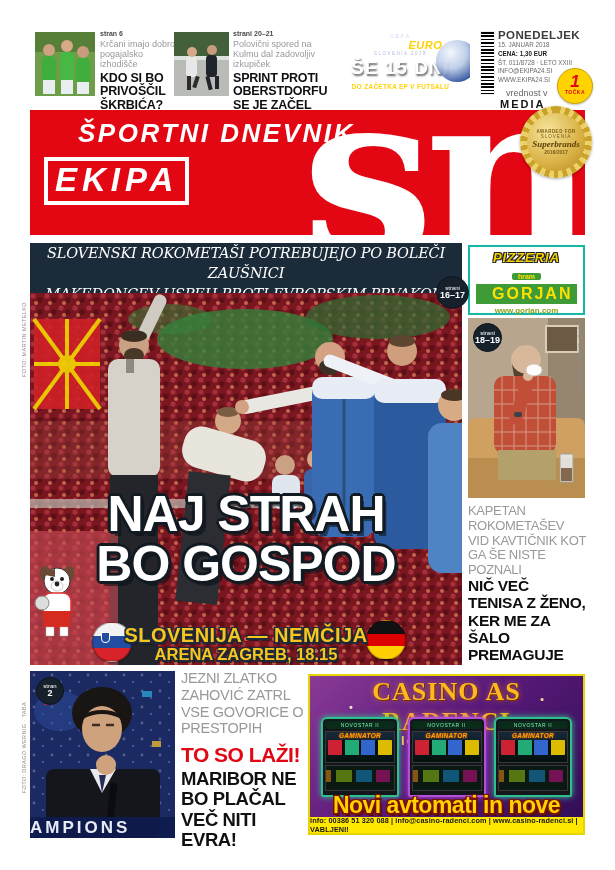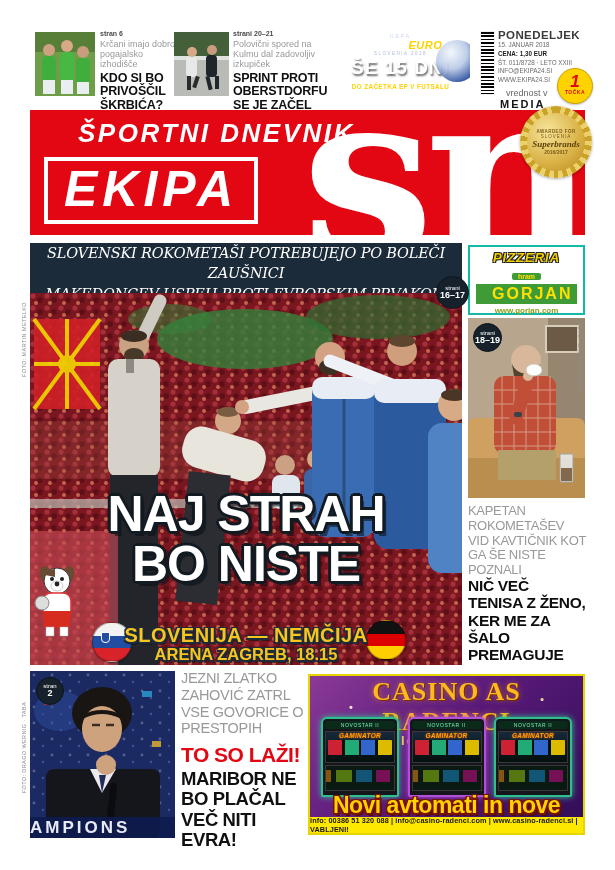--- a/index.html
+++ b/index.html
@@ -42,22 +42,22 @@
           background:repeating-linear-gradient(#e30613 0 2px,#fff 2px 4px);}
   .tocka{left:557px;top:68px;width:34px;height:34px;border-radius:50%;background:#ffd200;
          border:1px solid #caa400;text-align:center;box-shadow:0 1px 2px rgba(0,0,0,.25);}
   .tocka .n{font-size:17px;line-height:19px;font-weight:900;font-style:italic;color:#e30613;display:block;margin-top:3px;}
   .tocka .t{font-size:5px;font-weight:bold;color:#e30613;letter-spacing:.5px;display:block;margin-top:-2px;}
 
   
   .masthead{left:30px;top:110px;width:555px;height:125px;background:#e30613;overflow:hidden;}
   .tagline{position:absolute;left:16px;top:8px;color:#fff;font-style:italic;font-weight:700;
            font-size:26px;letter-spacing:2.5px;margin-left:32px;}
-  .ekipa{position:absolute;left:14px;top:47px;border:4px solid #fff;padding:1px 16px 3px;
-         color:#fff;font-style:italic;font-weight:900;font-size:50px;letter-spacing:5px;line-height:1.1;}
+  .ekipa{position:absolute;left:14px;top:47px;border:4px solid #fff;padding:1px 7px 3px;
+         color:#fff;font-style:italic;font-weight:900;font-size:33px;letter-spacing:5px;line-height:1.1;}
   .sn{position:absolute;right:0px;bottom:-58px;color:#fff;font-family:"DejaVu Serif",serif;
       font-weight:bold;font-size:235px;line-height:1;letter-spacing:-10px;}
   .seal{left:520px;top:106px;width:72px;height:72px;border-radius:50%;z-index:6;
         background:repeating-conic-gradient(#c9a227 0 8deg,#ecd06a 8deg 16deg);
         display:flex;align-items:center;justify-content:center;box-shadow:0 1px 3px rgba(0,0,0,.35);}
   .seal-inner{width:58px;height:58px;border-radius:50%;text-align:center;color:#7a5a12;
               background:radial-gradient(circle at 35% 30%, #f6e49a 0%, #d9b145 60%, #b88a22 100%);
               display:flex;flex-direction:column;justify-content:center;}
   .seal-inner .s1{font-size:4.5px;font-weight:bold;letter-spacing:.5px;}
   .seal-inner .s2{font-size:4.5px;letter-spacing:1px;}
@@ -335,21 +335,21 @@
       <g>
         <circle cx="424" cy="112" r="16" fill="#d7ab85"></circle>
         <ellipse cx="424" cy="102" rx="13" ry="6" fill="#4a3624"></ellipse>
         <rect x="398" y="130" width="60" height="150" rx="14" fill="#4f83c4"></rect>
       </g>
       <rect x="0" y="238" width="88" height="134" fill="#c24a55" opacity=".65"></rect>
     </svg>
 
     <div class="headline">
       <div>NAJ STRAH</div>
-      <div>BO NISTE</div>
+      <div>BO GOSPOD</div>
     </div>
 
     <div class="mascot">
       <svg viewBox="0 0 48 74" width="48" height="74">
         <ellipse cx="13" cy="10" rx="6" ry="9" fill="#6b4a33" transform="rotate(-20 13 10)"></ellipse>
         <ellipse cx="35" cy="10" rx="6" ry="9" fill="#6b4a33" transform="rotate(20 35 10)"></ellipse>
         <circle cx="24" cy="16" r="13" fill="#fff" stroke="#333" stroke-width="1"></circle>
         <path d="M12,10 a13 13 0 0 1 10,-6 l0,8 z" fill="#6b4a33"></path>
         <circle cx="19" cy="14" r="2" fill="#222"></circle>
           <circle cx="29" cy="14" r="2" fill="#222"></circle>

